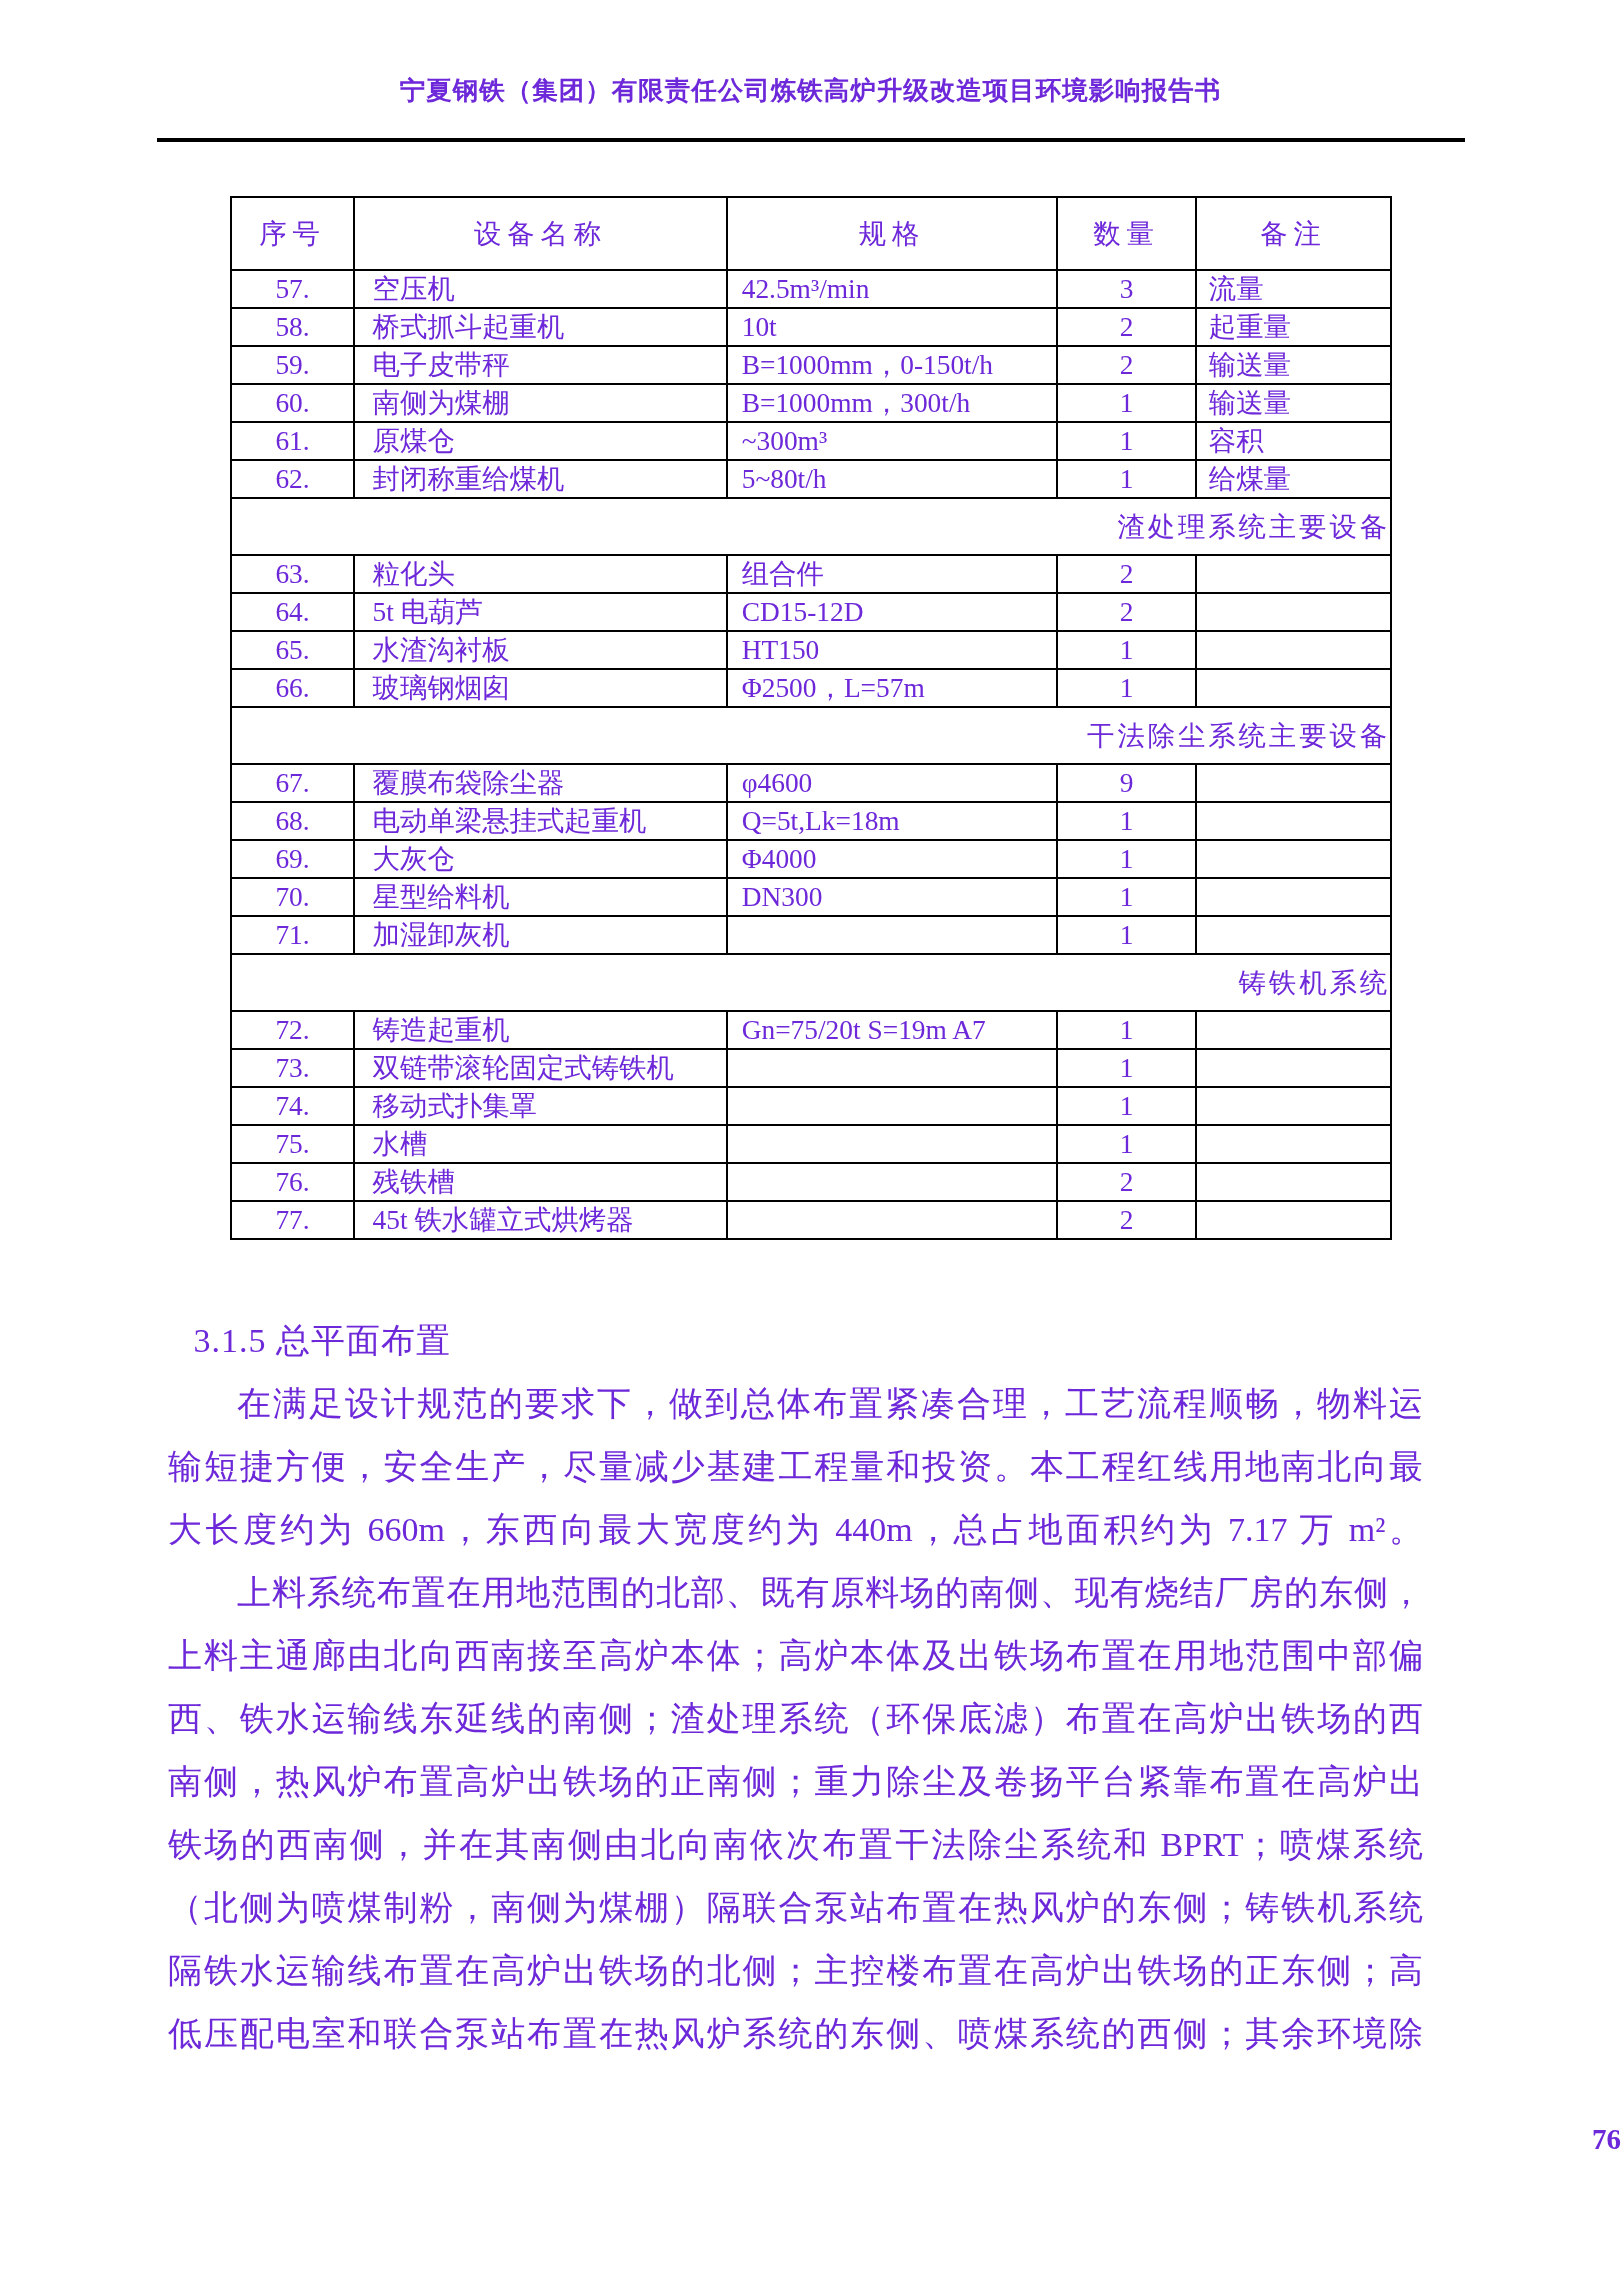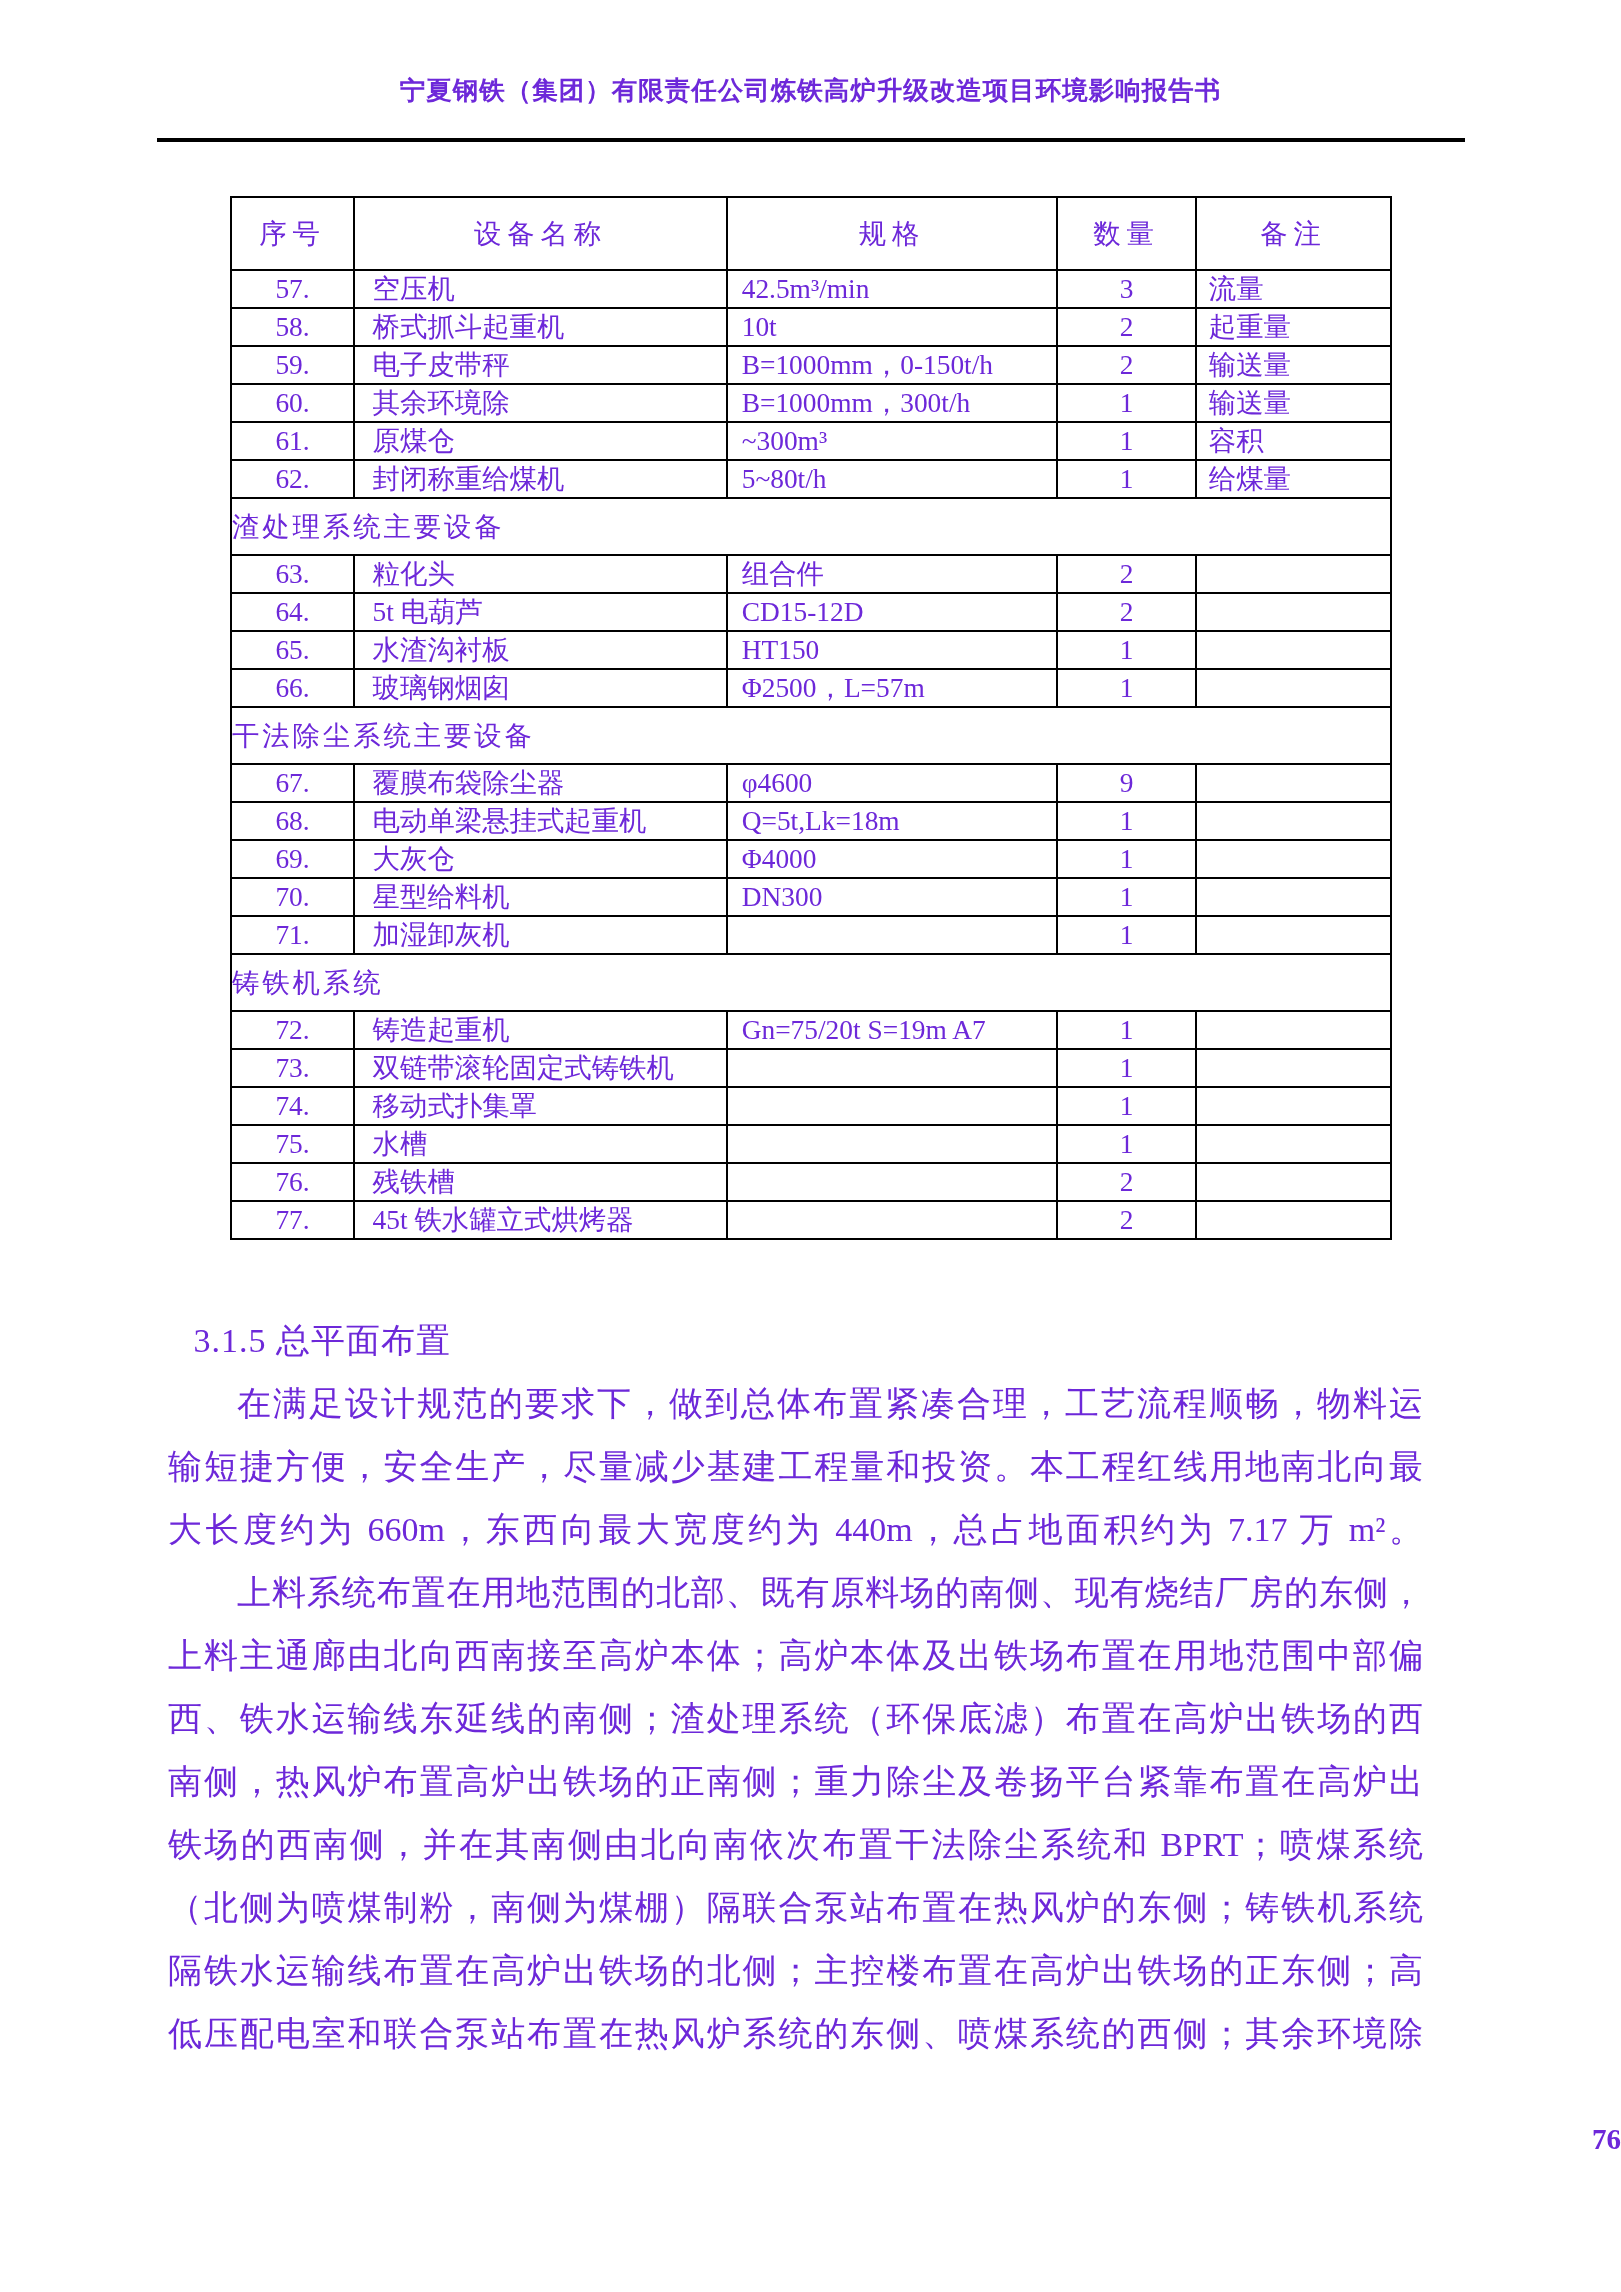--- a/index.html
+++ b/index.html
@@ -59,21 +59,21 @@
     letter-spacing: 5.9px;
   }
   tr.data-row { height: 37px; }
   tr.data-row td.serial { text-align: center; }
   tr.data-row td.name   { text-align: left; padding-left: 17.6px; }
   tr.data-row td.spec   { text-align: left; padding-left: 13.7px; }
   tr.data-row td.qty    { text-align: center; }
   tr.data-row td.remark { text-align: left; padding-left: 11.8px; }
   tr.section-row td {
     height: 55px;
-    text-align: left;
+    text-align: right;
     letter-spacing: 2.9px;
     margin-top: 48px;
   }
   .text-block {
     position: absolute;
     top: 1309px;
     left: 168px;
     width: 1255px;
     font-size: 34px;
     line-height: 63px;
@@ -144,21 +144,21 @@
         </tr>
         <tr class="data-row">
           <td class="serial">59.</td>
           <td class="name">电子皮带秤</td>
           <td class="spec">B=1000mm，0-150t/h</td>
           <td class="qty">2</td>
           <td class="remark">输送量</td>
         </tr>
         <tr class="data-row">
           <td class="serial">60.</td>
-          <td class="name">其余环境除</td>
+          <td class="name">南侧为煤棚</td>
           <td class="spec">B=1000mm，300t/h</td>
           <td class="qty">1</td>
           <td class="remark">输送量</td>
         </tr>
         <tr class="data-row">
           <td class="serial">61.</td>
           <td class="name">原煤仓</td>
           <td class="spec">~300m³</td>
           <td class="qty">1</td>
           <td class="remark">容积</td>

